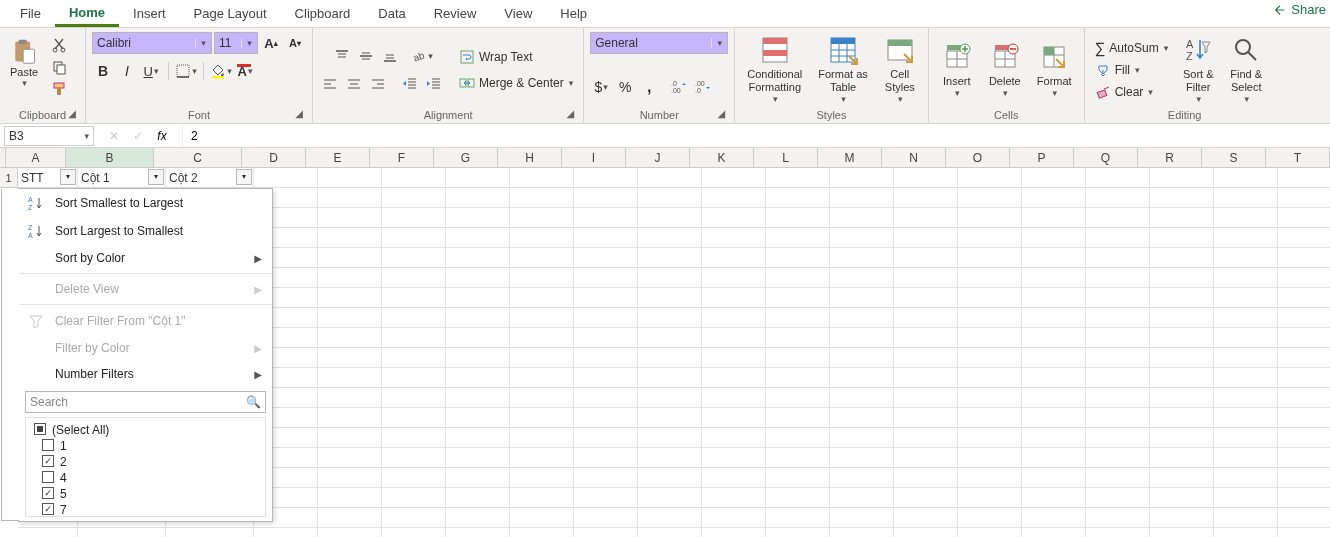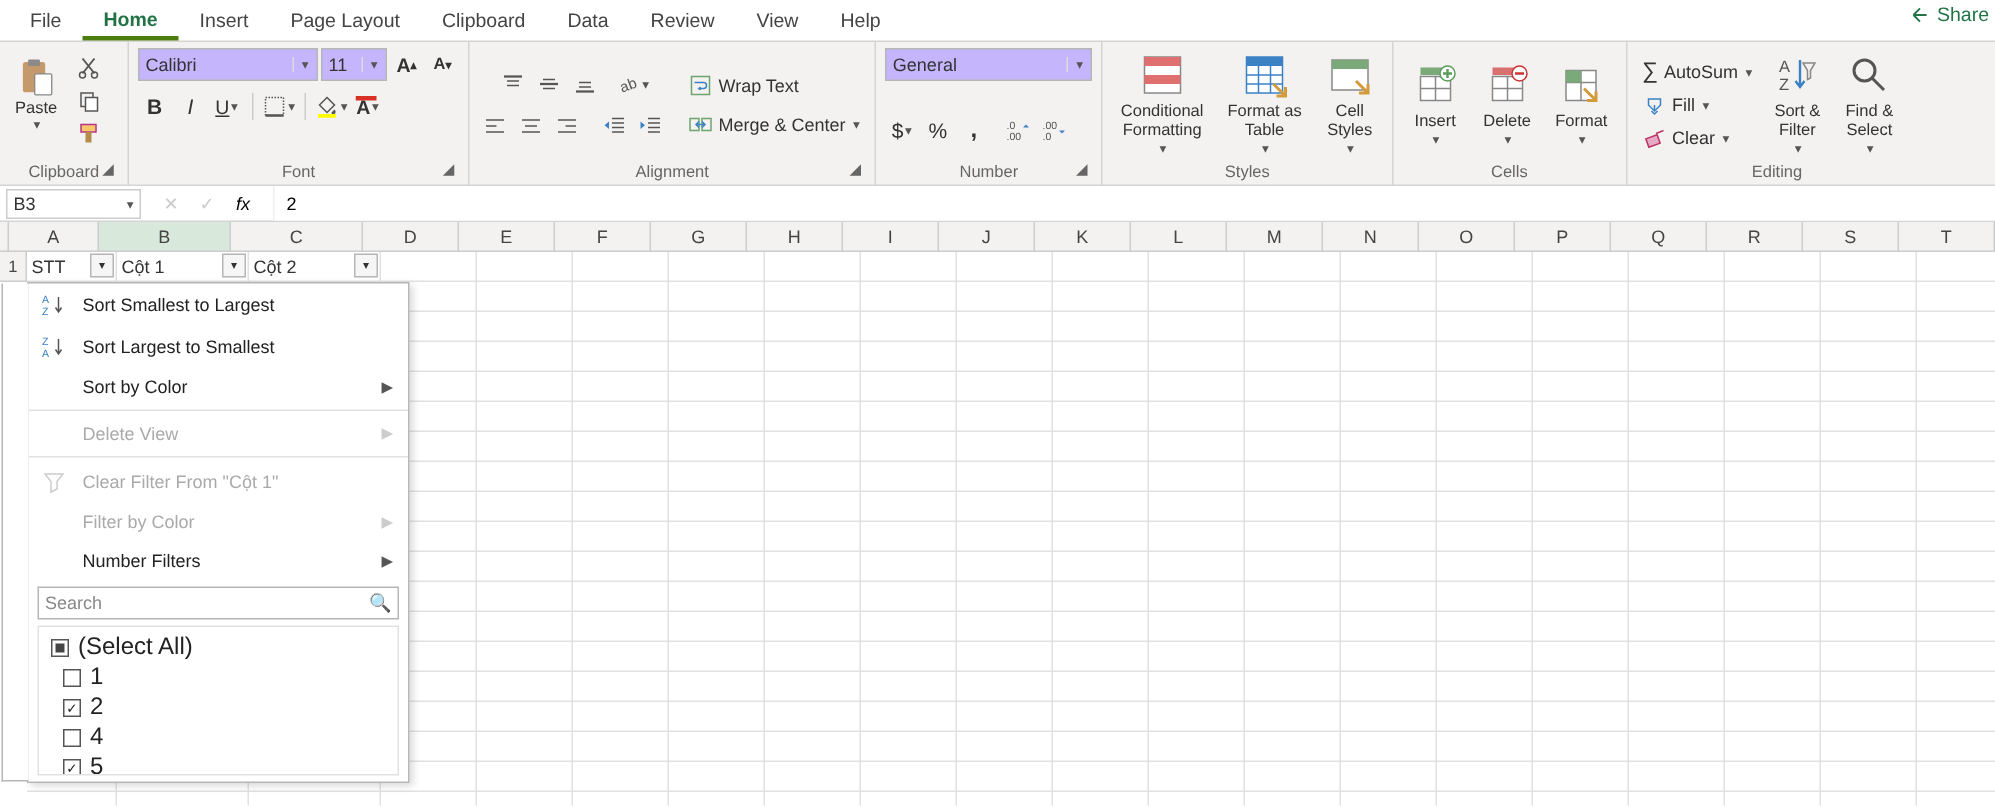--- a/index.html
+++ b/index.html
@@ -76,21 +76,21 @@
   .filtermenu { position: absolute; top: 20px; left: 0; width: 255px; background: #fff; border: 1px solid #b6b6b6; box-shadow: 2px 2px 5px rgba(0,0,0,0.15); z-index: 10; font-size: 12px; color: #222; padding-bottom: 4px; }
   .menuitem { display: flex; align-items: center; gap: 10px; padding: 6px 10px 6px 8px; cursor: pointer; }
   .menuitem.disabled { color: #aaa; cursor: default; }
   .menuitem .mi-icon { width: 18px; display: flex; justify-content: center; align-items: center; }
   .menuitem .mi-arrow { margin-left: auto; color: #555; font-size: 10px; }
   .menuitem.disabled .mi-arrow { color: #ccc; }
   .menusep { height: 1px; background: #e1e1e1; margin: 2px 0; }
   .searchbox { margin: 4px 6px; height: 22px; border: 1px solid #b6b6b6; display: flex; align-items: center; padding: 0 4px; color: #888; font-size: 12px; }
   .searchbox .mag { margin-left: auto; color: #555; }
   .checks { margin: 4px 6px 0 6px; border: 1px solid #e1e1e1; padding: 4px 0 0 0; max-height: 100px; overflow: hidden; }
-  .checkrow { display: flex; align-items: center; gap: 6px; padding: 1px 4px 1px 16px; font-size: 16px; }
+  .checkrow { display: flex; align-items: flex-start; gap: 6px; padding: 1px 4px 1px 16px; font-size: 12px; }
   .checkrow.top { padding-left: 8px; }
   .cb { width: 12px; height: 12px; border: 1px solid #555; display: inline-flex; align-items: center; justify-content: center; font-size: 9px; color: #222; background: #fff; }
   .cb.indet::after { content: ""; display: block; width: 6px; height: 6px; background: #444; }
   .cb.checked::after { content: "✓"; }
   .firstcol { width: 60px !important; }
   .secondcol { width: 88px !important; }
   .thirdcol { width: 88px !important; }
 </style>
 </head>
 <body>

